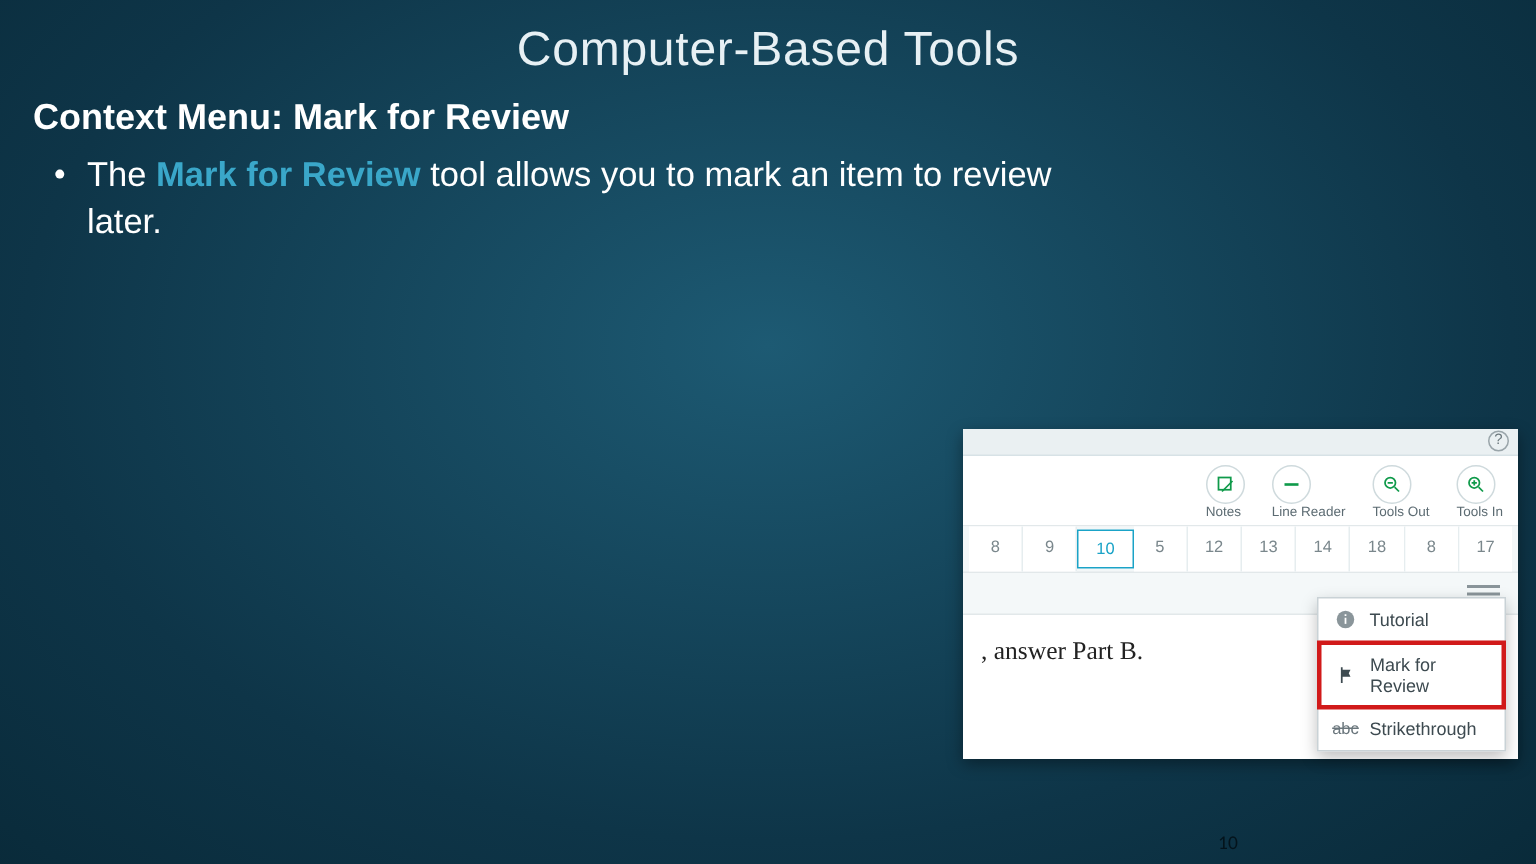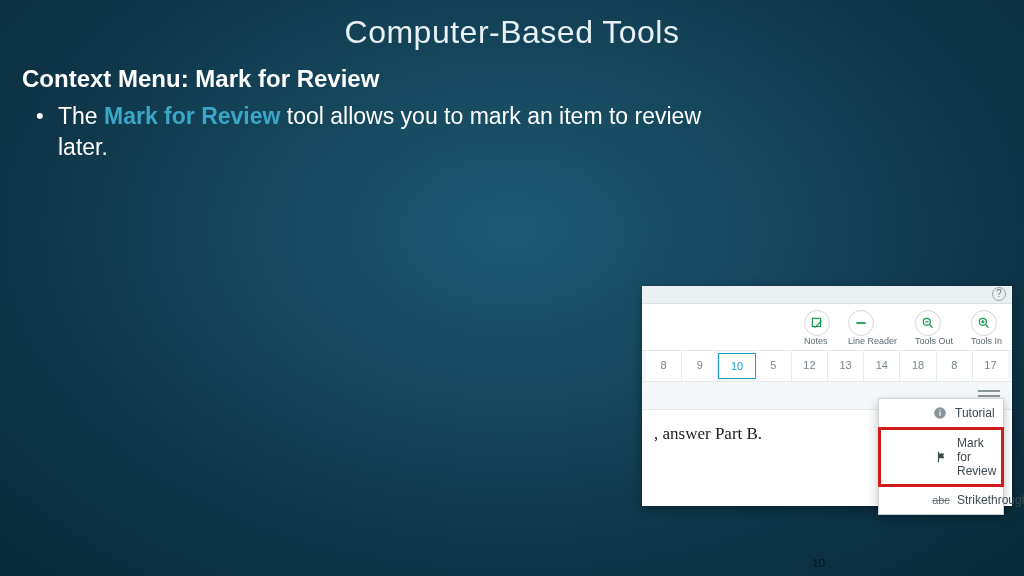--- a/index.html
+++ b/index.html
@@ -140,21 +140,21 @@
     font-family: "Segoe UI", Arial, sans-serif;
   }
   .ctx-menu .mi {
     display: flex; align-items: center; gap: 8px;
     padding: 6px 10px;
     font-size: 12px;
     color: #3d4a50;
     border-bottom: 1px solid #eef2f3;
   }
   .ctx-menu .mi:last-child { border-bottom: none; }
-  .ctx-menu .mi .mico { width: 16px; height: 16px; display:flex; align-items:center; justify-content:center; color:#6a767c;margin-left:44px; }
+  .ctx-menu .mi .mico { width: 16px; height: 16px; display:flex; align-items:center; justify-content:center; color:#6a767c; }
   .ctx-menu .mi.hlbox {
     border: 3px solid #d11a1a;
     margin: -1px;
   }
   .strike { text-decoration: line-through; color:#6a767c; font-size:11px; }
   .slide-num {
     position: absolute;
     bottom: 6px;
     left: 50%;
     transform: translateX(300px);

